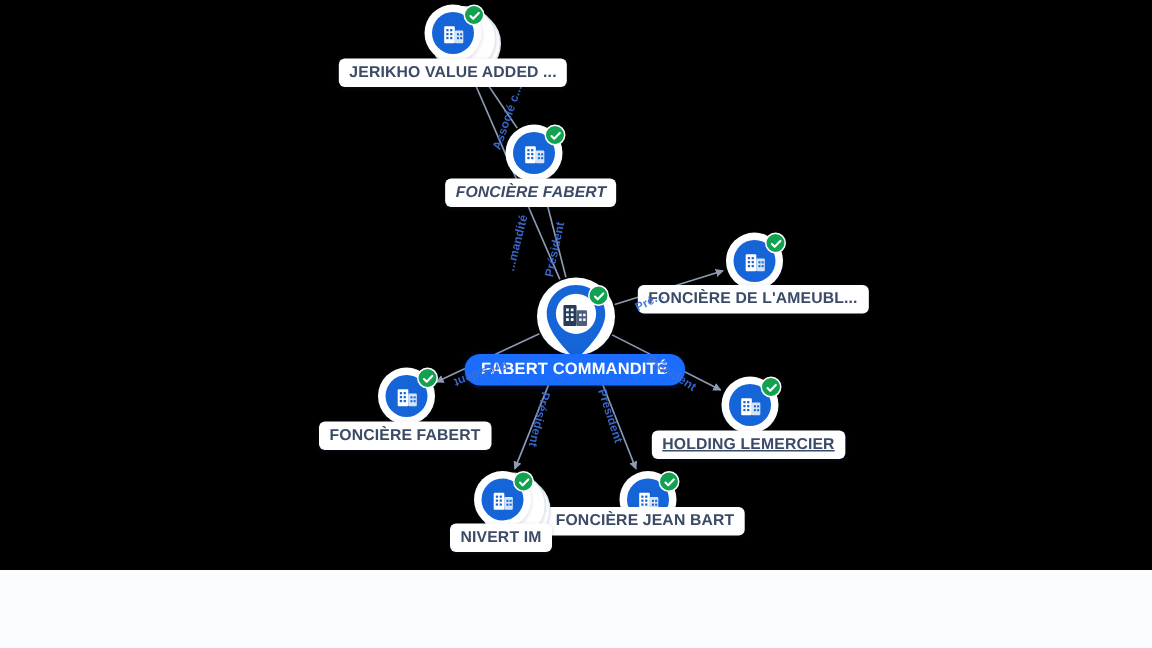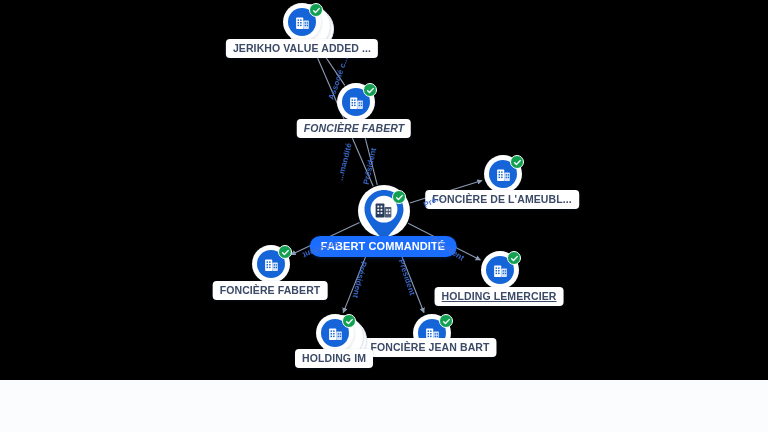--- a/index.html
+++ b/index.html
@@ -272,21 +272,21 @@
             <rect x="15" y="15.2" width="1.9" height="1.9" fill="#1565d8"></rect>
             <rect x="18" y="15.2" width="1.9" height="1.9" fill="#1565d8"></rect>
           </svg>
         </div>
         <div class="check-badge" style="width: 14px; height: 14px; left: 7px; top: -19px; background: rgb(18, 161, 80);">
           <svg width="9" height="9" viewBox="0 0 12 12">
             <path d="M2.2 6.3 L4.6 8.7 L9.6 3.5" stroke="#ffffff" stroke-width="1.9" fill="none" stroke-linecap="round" stroke-linejoin="round"></path>
           </svg>
         </div>
       </div>
-      <div class="node-label" style="left: 334px; top: 349px; color: rgb(59, 74, 102);">HOLDING IM</div>
+      <div class="node-label" style="left: 334px; top: 349px; color: rgb(59, 74, 102);">NIVERT IM</div>
       <div class="node" style="left: 271px; top: 264px;">
         <div class="node-halo" style="width: 38px; height: 38px; left: -19px; top: -19px;"></div>
         <div class="node-disc" style="width: 28px; height: 28px; left: -14px; top: -14px; background: rgb(21, 101, 216);">
           <svg width="17" height="17" viewBox="0 0 24 24">
             <rect x="3" y="5" width="10" height="16" rx="1" fill="#ffffff"></rect>
             <rect x="13" y="9" width="8" height="12" rx="1" fill="#ffffff" opacity=".82"></rect>
             <rect x="5" y="7.6" width="2.1" height="2.1" fill="#1565d8"></rect>
             <rect x="8.6" y="7.6" width="2.1" height="2.1" fill="#1565d8"></rect>
             <rect x="5" y="11.3" width="2.1" height="2.1" fill="#1565d8"></rect>
             <rect x="8.6" y="11.3" width="2.1" height="2.1" fill="#1565d8"></rect>

